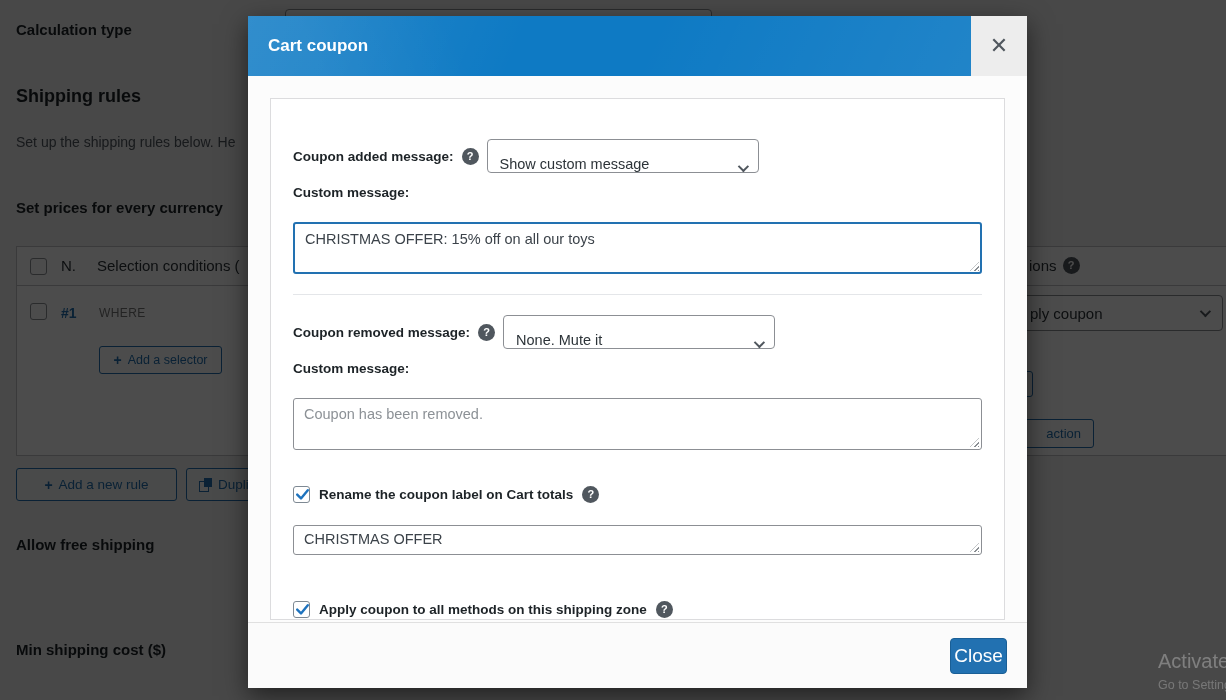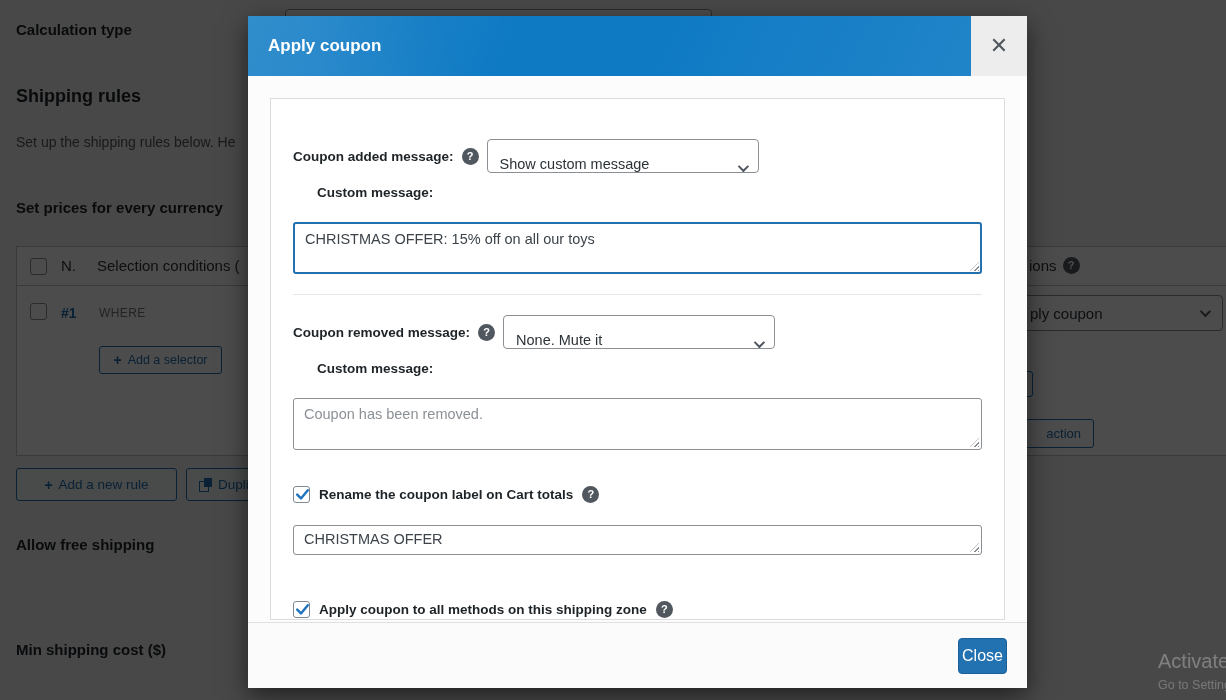--- a/index.html
+++ b/index.html
@@ -81,21 +81,21 @@
     font-size:22px; color:#50575e; cursor:pointer; border:none; font-family:"Liberation Sans", sans-serif; }
 
   .modal-body { flex:1; padding:22px; overflow:hidden; }
   .panel { background:#fff; border:1px solid #dcdcde; height:522px; padding:40px 22px 20px; }
 
   .field-row { display:flex; align-items:center; gap:8px; }
   .field-label { font-size:13.5px; font-weight:700; color:#1d2327; white-space:nowrap; }
   .wp-select { width:272px; height:34px; border:1px solid #8c8f94; border-radius:4px; background:#fff;
     display:flex; align-items:flex-end; justify-content:space-between; padding:0 12px; font-size:14.5px;
     color:#2c3338; cursor:pointer; }
-  .sub-label { margin-top:12px; font-size:13.5px; font-weight:700; color:#1d2327;margin-left:24px; }
+  .sub-label { margin-top:12px; font-size:13.5px; font-weight:700; color:#1d2327; }
   .ta-wrap { position:relative; margin-top:22px; }
   .ta-wrap textarea { display:block; width:100%; border:1px solid #8c8f94; border-radius:3px; background:#fff;
     font-family:"Liberation Sans", sans-serif; font-size:14.5px; color:#3c434a; padding:7px 10px;
     resize:none; outline:none; }
   .ta-focused textarea { border:2px solid #2271b1; }
   .ta-h50 textarea { height:52px; }
   .ta-h30 textarea { height:30px; padding:5px 10px; }
   textarea::placeholder { color:#8c9196; }
   .resize-handle { position:absolute; right:3px; bottom:3px; width:9px; height:9px; pointer-events:none;
     background:repeating-linear-gradient(135deg, transparent 0 2px, #8a8f94 2px 3.3px);
@@ -104,22 +104,22 @@
   .divider { margin:20px 0; border:none; border-top:1px solid #e4e6e9; }
 
   .check-row { display:flex; align-items:center; gap:9px; }
   .mt36 { margin-top:36px; } .mt46 { margin-top:46px; }
   .wp-checkbox { width:17px; height:17px; min-width:17px; border:1px solid #7e8993; border-radius:3px;
     background:#fff; position:relative; cursor:pointer; }
   .wp-checkbox svg { position:absolute; left:0px; top:-1px; }
 
   .modal-footer { height:66px; flex-shrink:0; background:#fbfbfb; border-top:1px solid #e0e0e0;
     display:flex; align-items:center; justify-content:flex-end; padding-right:20px; }
-  .close-btn { width:49px; height:36px; background:#2271b1; border:1px solid #1a5f96; border-radius:4px;
-    color:#fff; font-size:16px; cursor:pointer; font-family:"Liberation Sans", sans-serif; }
+  .close-btn { width:57px; height:36px; background:#2271b1; border:1px solid #1a5f96; border-radius:4px;
+    color:#fff; font-size:19px; cursor:pointer; font-family:"Liberation Sans", sans-serif; }
 
   
   .watermark { position:absolute; left:1158px; top:650px; z-index:50; white-space:nowrap; }
   .wm1 { font-size:20px; color:rgba(255,255,255,0.30); }
   .wm2 { font-size:12.5px; color:rgba(255,255,255,0.26); margin-top:5px; }
 </style>
 </head>
 <body>
 
 <div class="screen">
@@ -170,21 +170,21 @@
 
     <div class="bg-heading h-free">Allow free shipping</div>
     <div class="bg-heading h-min">Min shipping cost ($)</div>
   </div>
 
   <div class="overlay"></div>
 
   <div class="modal">
     <div class="modal-header">
       <div class="modal-header-main">
-        <span class="modal-title">Apply coupon</span>
+        <span class="modal-title">Cart coupon</span>
       </div>
       <button class="modal-close">✕</button>
     </div>
 
     <div class="modal-body">
       <div class="panel">
 
         <div class="field-row">
           <span class="field-label">Coupon added message:</span>
           <span class="help-icon">?</span>

